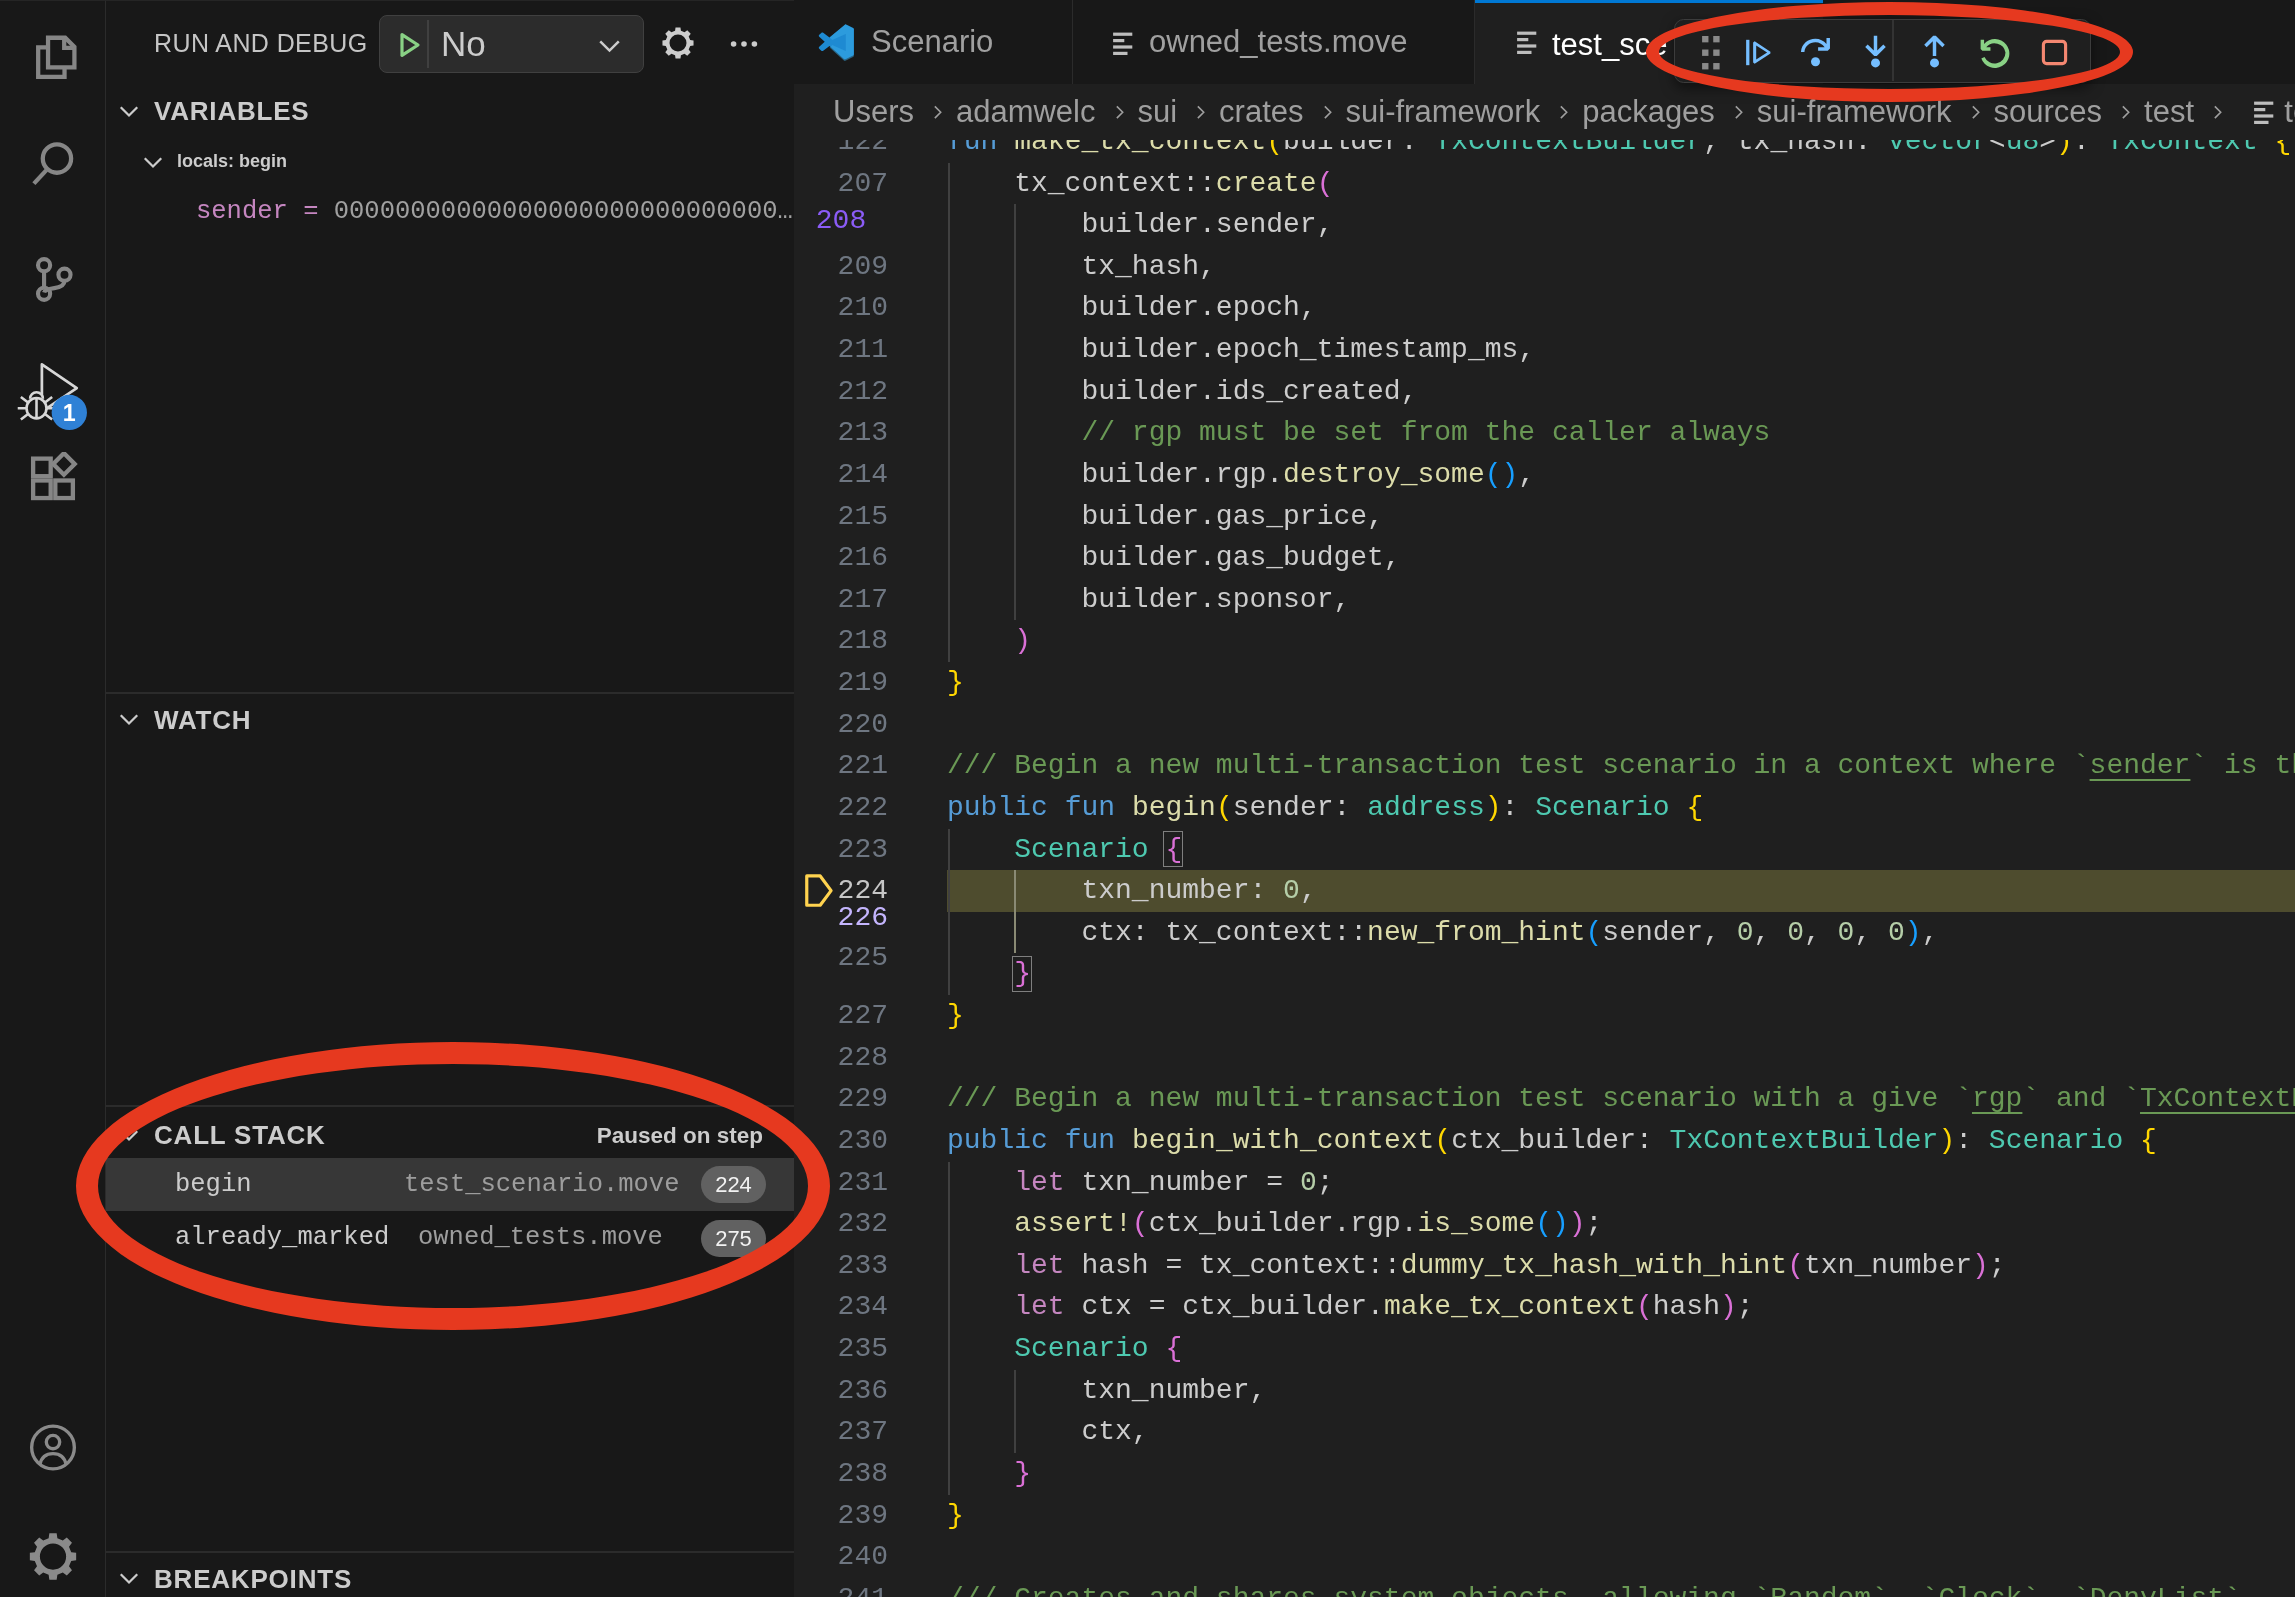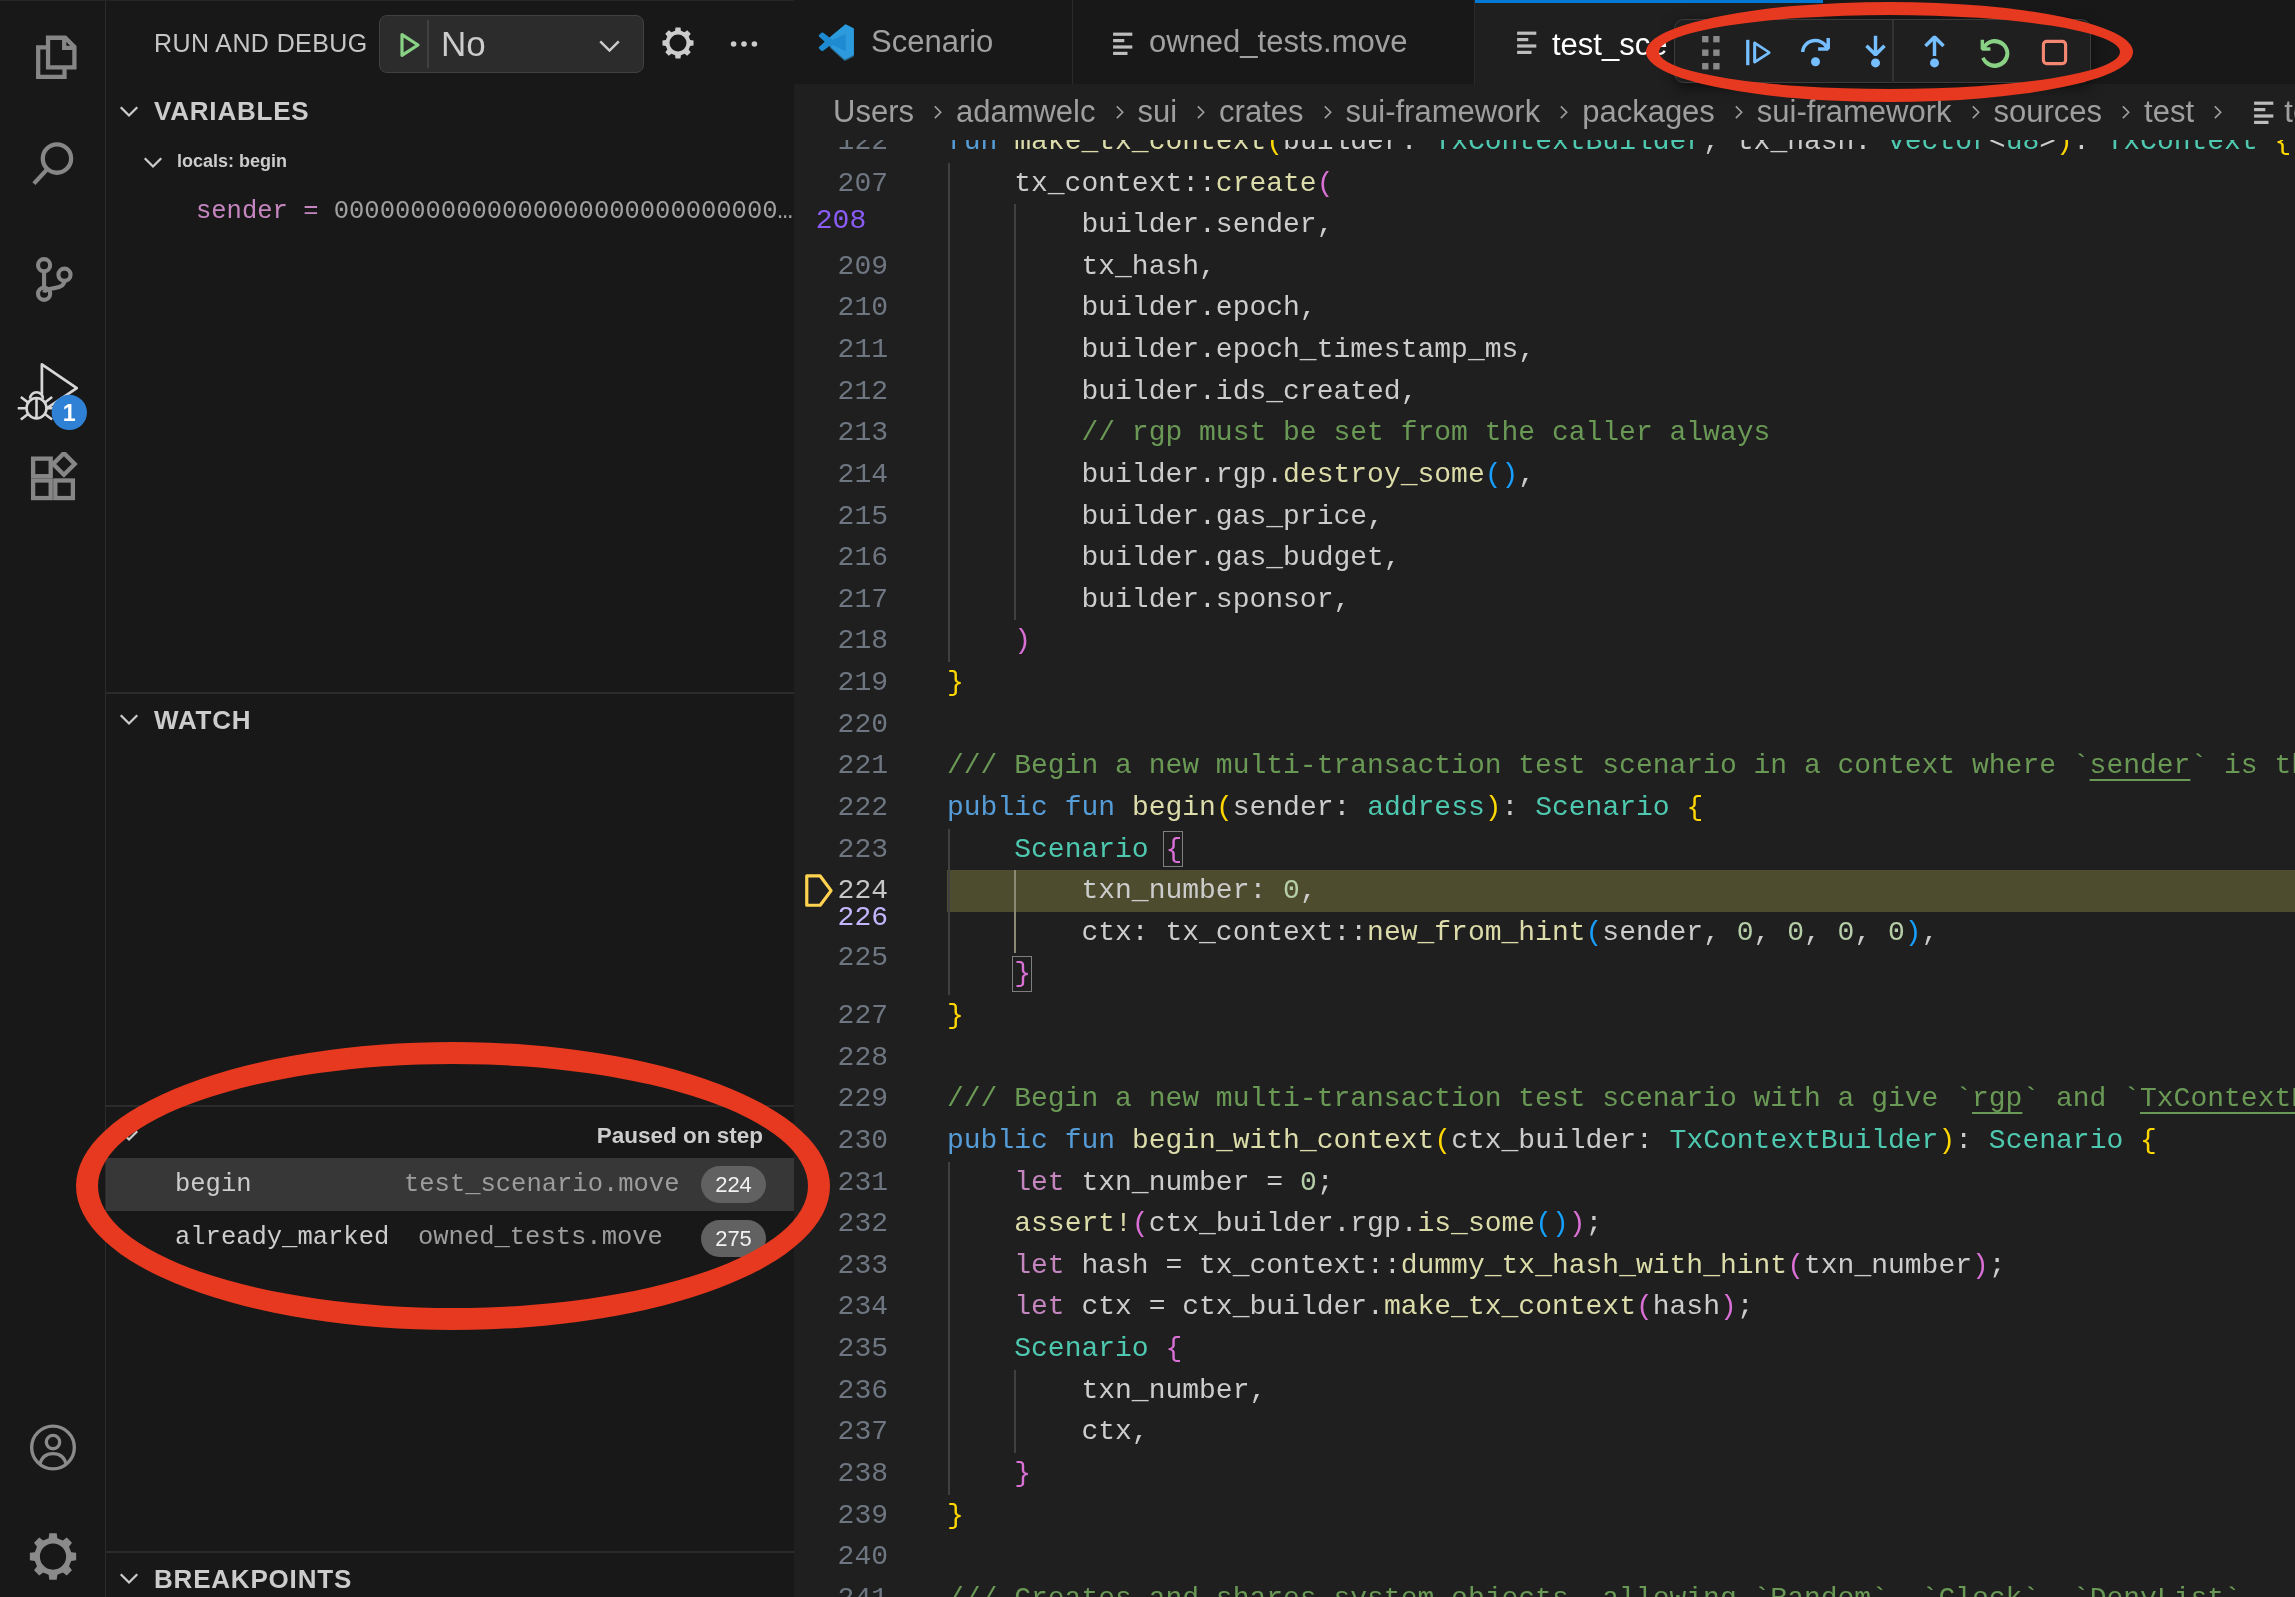--- a/index.html
+++ b/index.html
@@ -253,20 +253,23 @@
  <path d="M2.5 5.5 L8 11 L13.5 5.5" fill="none" stroke="#cccccc" stroke-width="1.5"></path>
       </svg>
 <div class="sect-head" style="top:693px;">
         <span class="txt">WATCH</span>
       </div>
 
 <div class="sect-divider" style="top:1104px;"></div>
 <svg class="chev" style="left:10.5px;top:1122px;" width="24" height="24" viewBox="0 0 16 16">
  <path d="M2.5 5.5 L8 11 L13.5 5.5" fill="none" stroke="#cccccc" stroke-width="1.5"></path>
       </svg>
+<div class="sect-head" style="top:1108px;">
+        <span class="txt">CALL STACK</span>
+      </div>
 <span class="abs" style="right:31px;top:1108px;height:53px;line-height:53px;color:#cccccc;font-size:22.5px;font-weight:bold;">Paused on step</span>
 <div class="abs" style="left:0;top:1157px;width:688px;height:53px;background:#373737;"></div>
 <span class="abs mono" style="left:69px;top:1157px;height:53px;line-height:53px;font-size:25.5px;color:#cccccc;">begin</span>
 <span class="abs mono" style="left:298px;top:1157px;height:53px;line-height:53px;font-size:25.5px;color:#9d9d9d;">test_scenario.move</span>
 <div class="badge" style="left:595px;top:1165px;">224</div>
 <span class="abs mono" style="left:69px;top:1210px;height:53px;line-height:53px;font-size:25.5px;color:#cccccc;">already_marked</span>
 <span class="abs mono" style="left:312px;top:1210px;height:53px;line-height:53px;font-size:25.5px;color:#9d9d9d;">owned_tests.move</span>
 <div class="badge" style="left:595px;top:1219px;">275</div>
 
 <div class="sect-divider" style="top:1550px;"></div>

